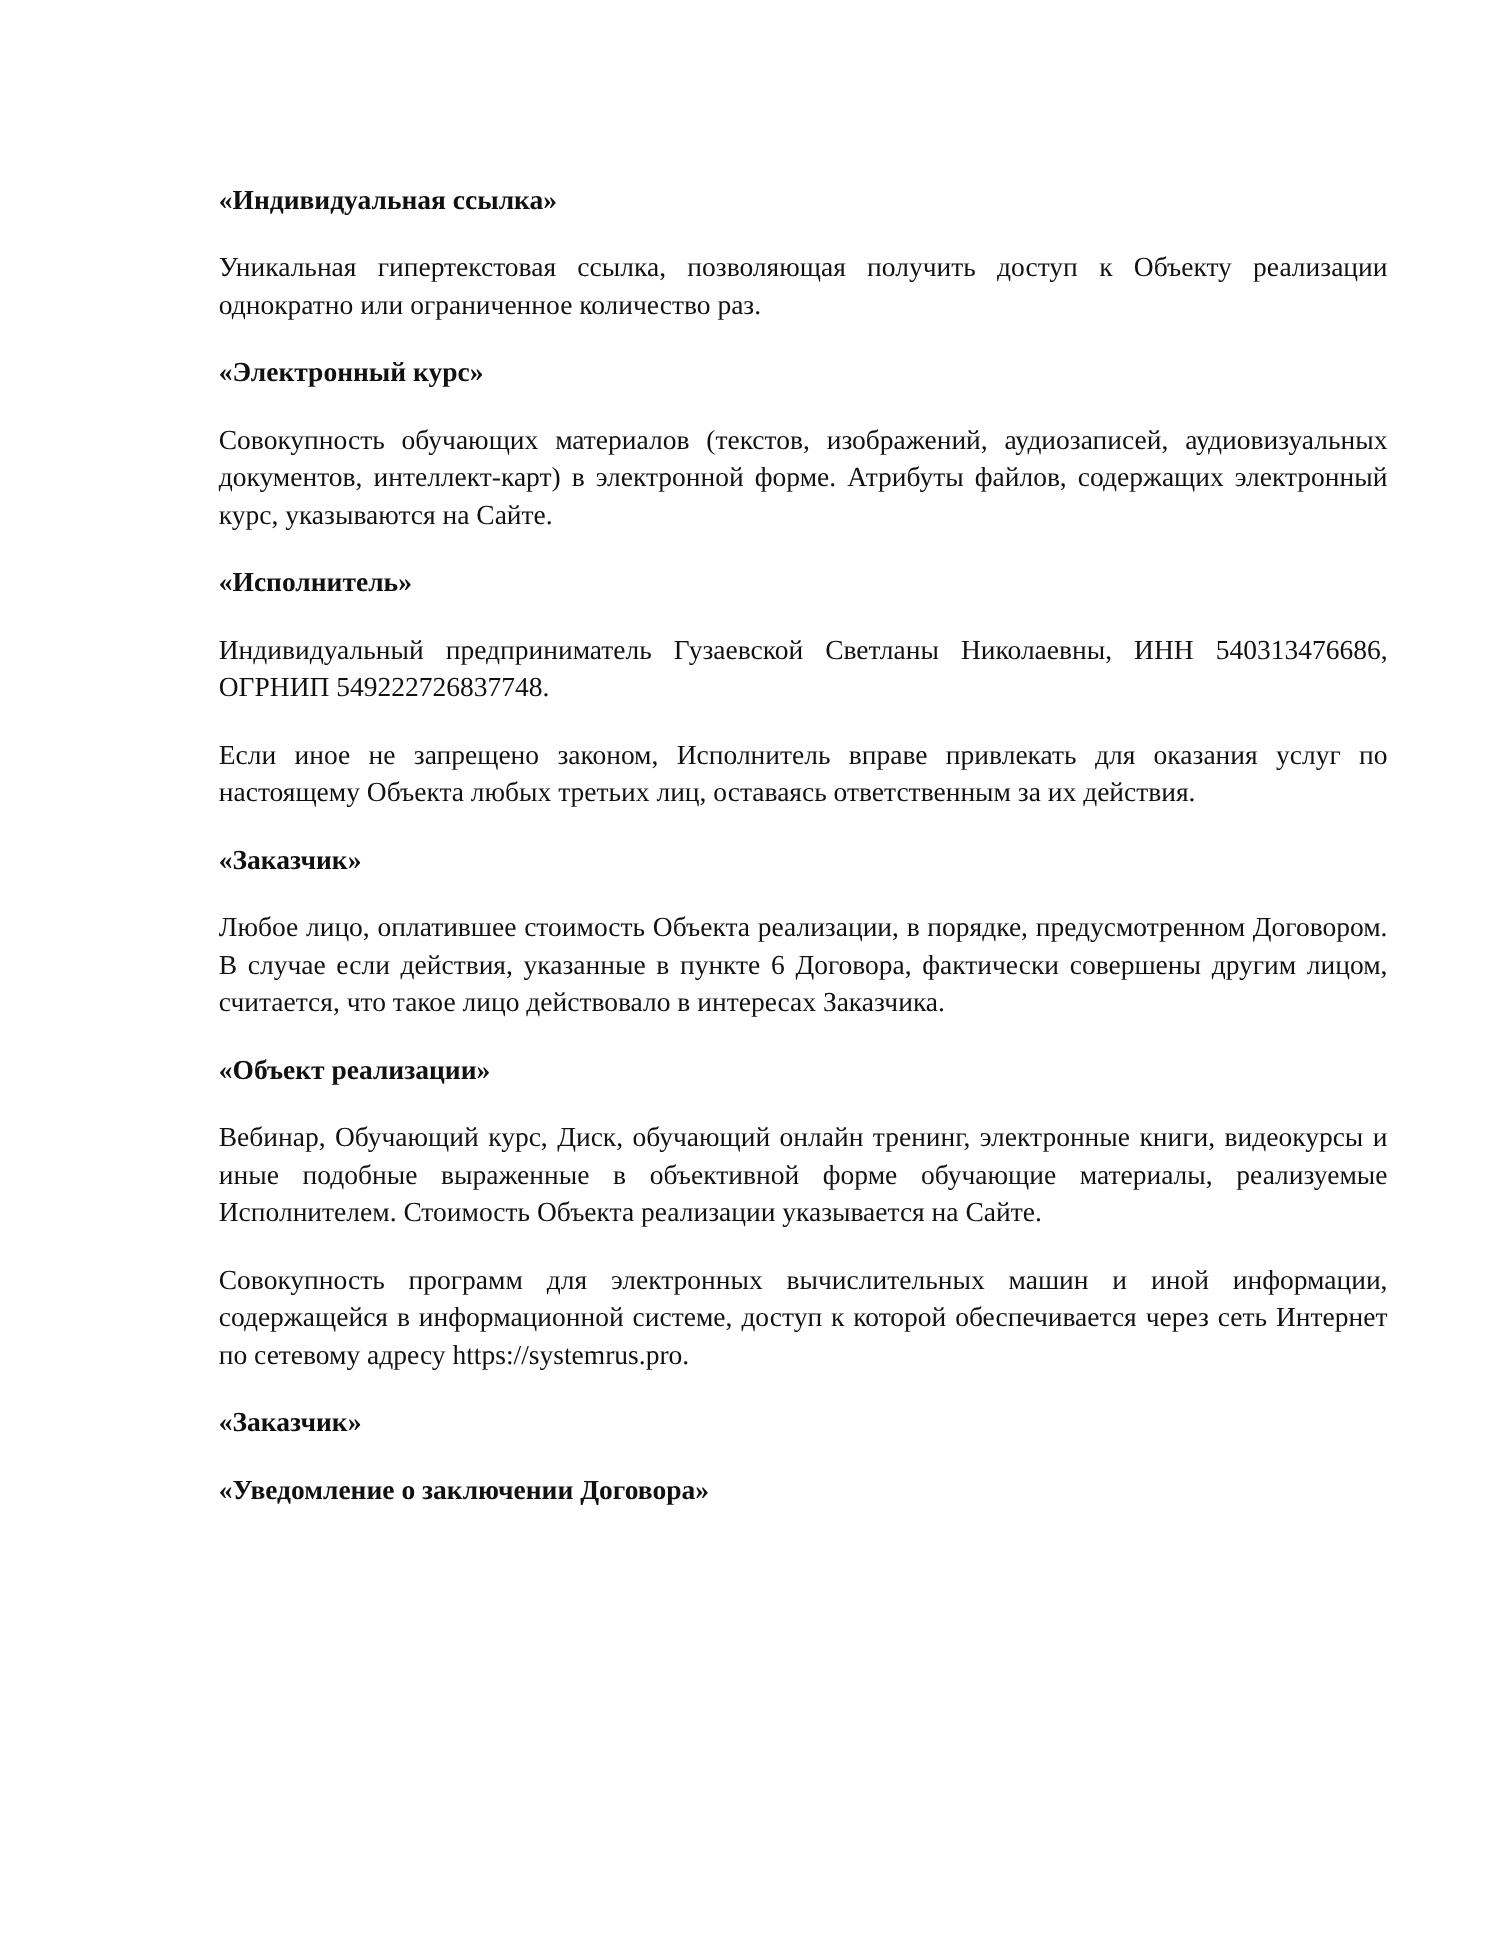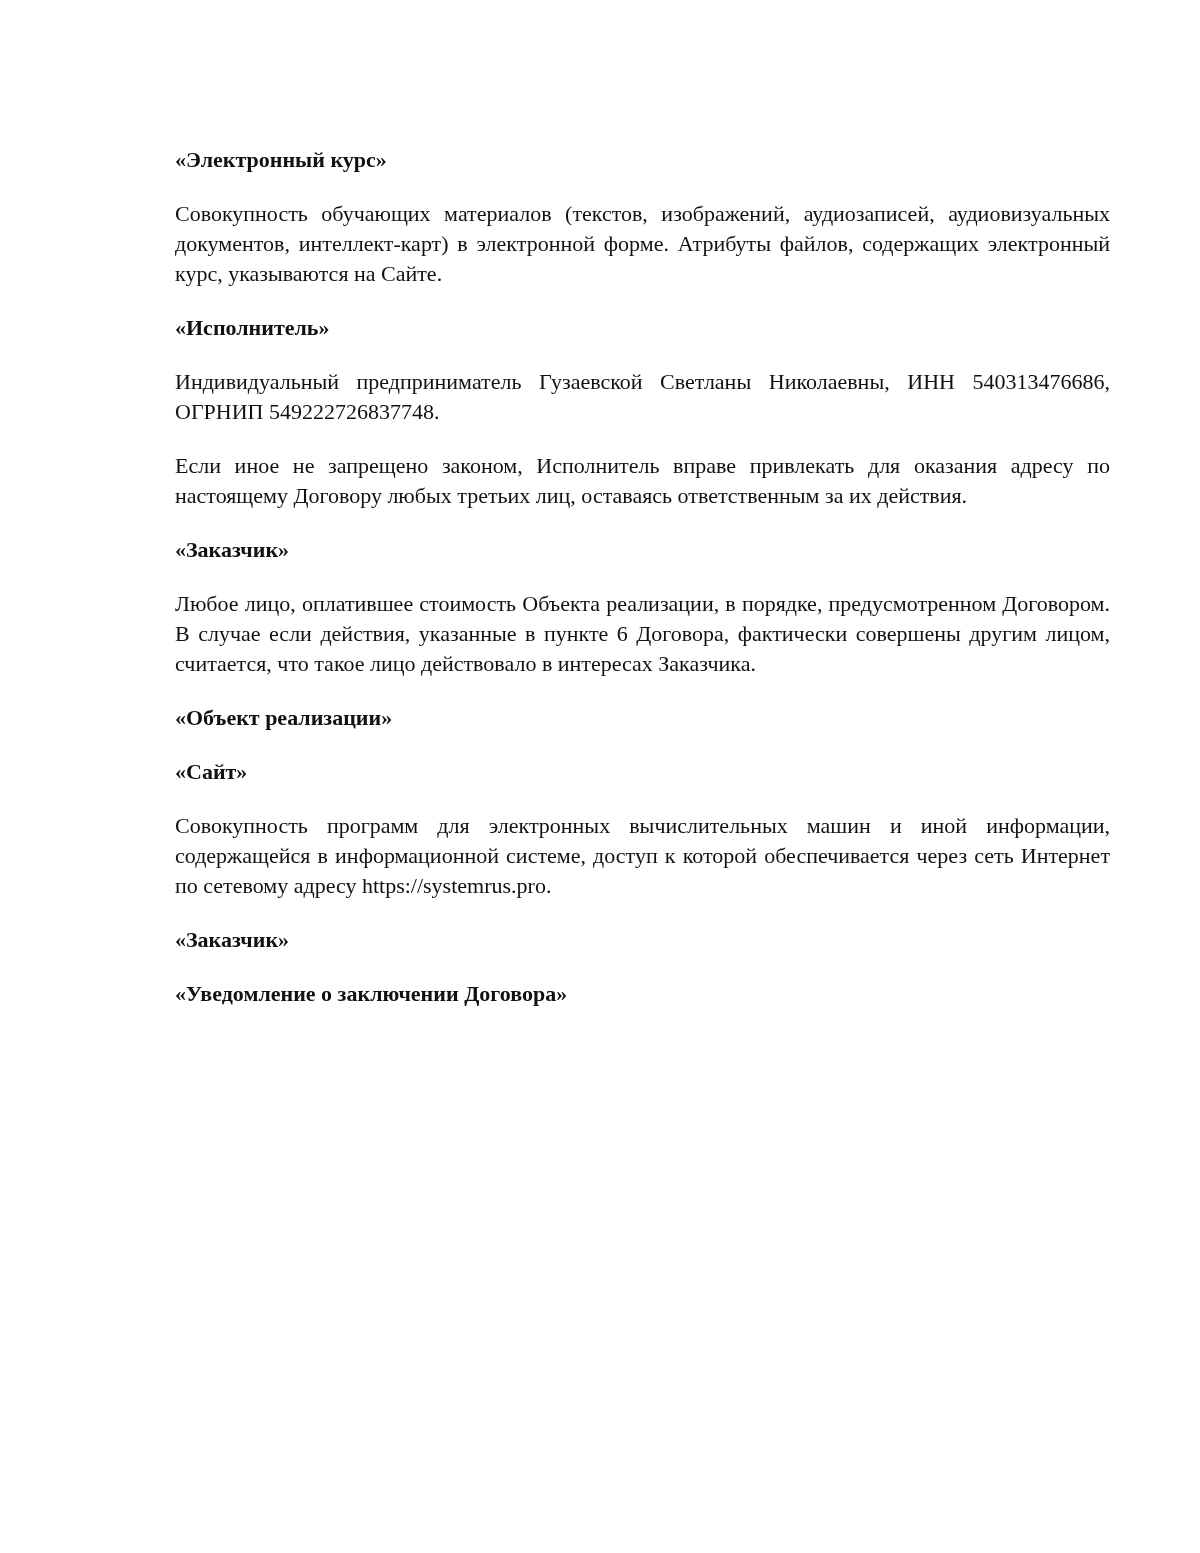--- a/index.html
+++ b/index.html
@@ -38,43 +38,47 @@
   section.def-section {
     margin: 0;
     padding: 0;
   }
 </style>
 </head>
 <body>
 
 <div class="doc-page">
 
+  <section class="def-section">
+    <h2 class="term-heading">«Индивидуальная ссылка»</h2>
+    <p class="def-paragraph">Уникальная гипертекстовая ссылка, позволяющая получить доступ к Объекту реализации однократно или ограниченное количество раз.</p>
+  </section>
 
   <section class="def-section">
     <h2 class="term-heading">«Электронный курс»</h2>
     <p class="def-paragraph">Совокупность обучающих материалов (текстов, изображений, аудиозаписей, аудиовизуальных документов, интеллект-карт) в электронной форме. Атрибуты файлов, содержащих электронный курс, указываются на Сайте.</p>
   </section>
 
   <section class="def-section">
     <h2 class="term-heading">«Исполнитель»</h2>
     <p class="def-paragraph">Индивидуальный предприниматель Гузаевской Светланы Николаевны, ИНН 540313476686, ОГРНИП 549222726837748.</p>
-    <p class="def-paragraph">Если иное не запрещено законом, Исполнитель вправе привлекать для оказания адресу по настоящему Договору любых третьих лиц, оставаясь ответственным за их действия.</p>
+    <p class="def-paragraph">Если иное не запрещено законом, Исполнитель вправе привлекать для оказания услуг по настоящему Объекта любых третьих лиц, оставаясь ответственным за их действия.</p>
   </section>
 
   <section class="def-section">
     <h2 class="term-heading">«Заказчик»</h2>
     <p class="def-paragraph">Любое лицо, оплатившее стоимость Объекта реализации, в порядке, предусмотренном Договором. В случае если действия, указанные в пункте 6 Договора, фактически совершены другим лицом, считается, что такое лицо действовало в интересах Заказчика.</p>
   </section>
 
   <section class="def-section">
     <h2 class="term-heading">«Объект реализации»</h2>
+    <p class="def-paragraph">Вебинар, Обучающий курс, Диск, обучающий онлайн тренинг, электронные книги, видеокурсы и иные подобные выраженные в объективной форме обучающие материалы, реализуемые Исполнителем. Стоимость Объекта реализации указывается на Сайте.</p>
   </section>
 
   <section class="def-section">
-    <h2 class="term-heading">«Сайт»</h2>
     <p class="def-paragraph">Совокупность программ для электронных вычислительных машин и иной информации, содержащейся в информационной системе, доступ к которой обеспечивается через сеть Интернет по сетевому адресу https://systemrus.pro.</p>
   </section>
 
   <section class="def-section">
     <h2 class="term-heading">«Заказчик»</h2>
   </section>
 
   <section class="def-section">
     <h2 class="term-heading">«Уведомление о заключении Договора»</h2>
   </section>

